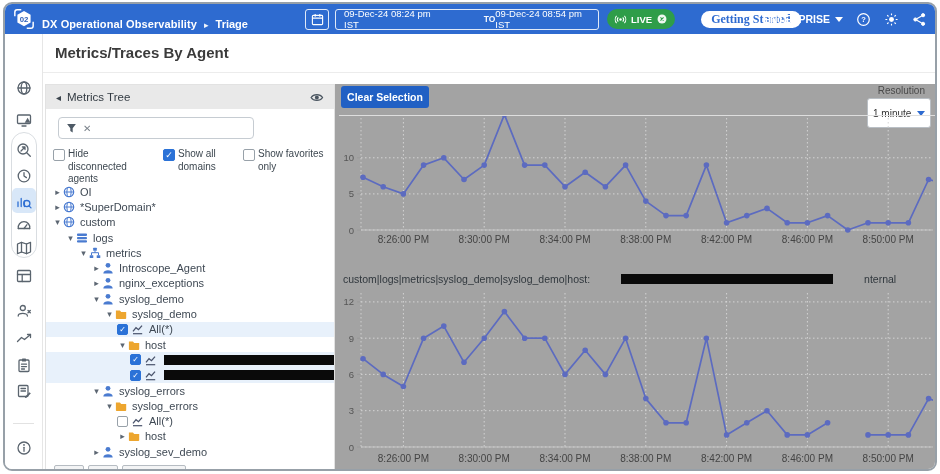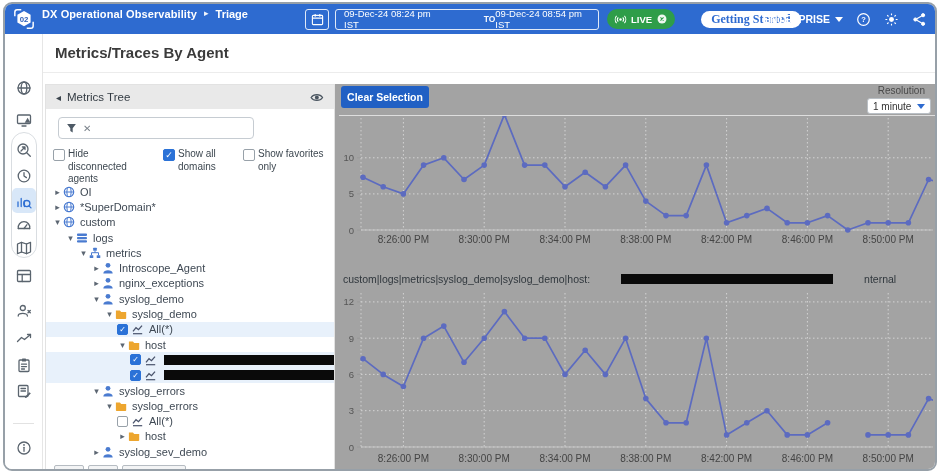--- a/index.html
+++ b/index.html
@@ -4,21 +4,21 @@
 <style>
   * { box-sizing: border-box; margin: 0; padding: 0; }
   html,body { width: 940px; height: 474px; background:#fff; font-family:"Liberation Sans", sans-serif; }
   body { position: relative; }
   .wrap { position:absolute; left:3px; top:2px; width:934px; height:469px;
           border:2px solid #97a0a8; border-radius:9px; overflow:hidden; background:#fff; }
 
   
   .topbar { position:absolute; left:0; top:0; right:0; height:30px; background:#2e6bd0;
             display:flex; align-items:center; color:#fff; }
-  .tb-left { display:flex; align-items:flex-start; gap:7px; padding-left:8px; }
+  .tb-left { display:flex; align-items:flex-end; gap:7px; padding-left:8px; }
   .tb-product { font-size:11px; font-weight:700; letter-spacing:.1px; }
   .tb-sep { font-size:9px; opacity:.95; }
   .tb-section { font-size:11px; font-weight:700; }
   .tb-center { position:absolute; left:300px; top:0; height:30px; display:flex; align-items:center; }
   .cal-btn { width:24px; height:21px; border:1px solid rgba(255,255,255,.85); border-radius:3px;
              display:flex; align-items:center; justify-content:center; margin-right:6px; }
   .date-box { width:264px; height:21px; border:1px solid rgba(255,255,255,.85); border-radius:3px;
               display:flex; align-items:center; justify-content:space-between; padding:0 8px; font-size:9.5px; }
   .date-box .to { font-size:8.5px; font-weight:700; opacity:.95;margin-left:45px; }
   .live { height:20px; background:#2e9d49; border-radius:10px; display:flex; align-items:center; gap:4px;
@@ -71,21 +71,21 @@
   .tr-ico { width:13px; height:12px; flex:none; margin-right:4px; display:flex; align-items:center; }
   .redact { height:10px; width:181px; background:#0a0a0a; margin-left:2px; }
   .foot-box { position:absolute; bottom:-8px; height:12px; border:1px solid #b6bcc2; background:#f3f4f5; border-radius:2px; }
 
   
   .charts { position:absolute; left:330px; top:80px; right:0; bottom:0; background:#a3a3a3; }
   .clear-btn { position:absolute; left:6px; top:2px; width:88px; height:22px; background:#2160c4; color:#fff;
                font-size:10.5px; font-weight:700; border:none; border-radius:3px; display:flex; align-items:center;
                justify-content:center; }
   .res-label { position:absolute; right:10px; top:1px; font-size:10px; color:#4a4a4a; }
-  .res-box { position:absolute; right:4px; top:14px; width:64px; height:16px; border:1px solid #b9bfc5; border-radius:3px;
+  .res-box { position:absolute; right:4px; top:14px; width:64px; height:30px; border:1px solid #b9bfc5; border-radius:3px;
              background:#fff; display:flex; align-items:center; justify-content:space-between; padding:0 5px;
              font-size:10px; color:#333; }
   .caret-b { width:0; height:0; border-left:4px solid transparent; border-right:4px solid transparent;
              border-top:5px solid #2e6bd0; }
   .charts-div { position:absolute; left:4px; right:0; top:31px; height:1px; background:#dedede; }
   .chart1 { position:absolute; left:4px; top:32px; width:594px; height:132px; }
   .chart2-title { position:absolute; left:8px; top:189px; font-size:10.5px; color:#30373d; display:flex;
                   align-items:center; white-space:nowrap;gap:30px; }
   .redact-bar { display:inline-block; width:212px; height:10px; background:#0a0a0a; margin:0 1px; }
   .chart2 { position:absolute; left:4px; top:207px; width:594px; height:178px; }

